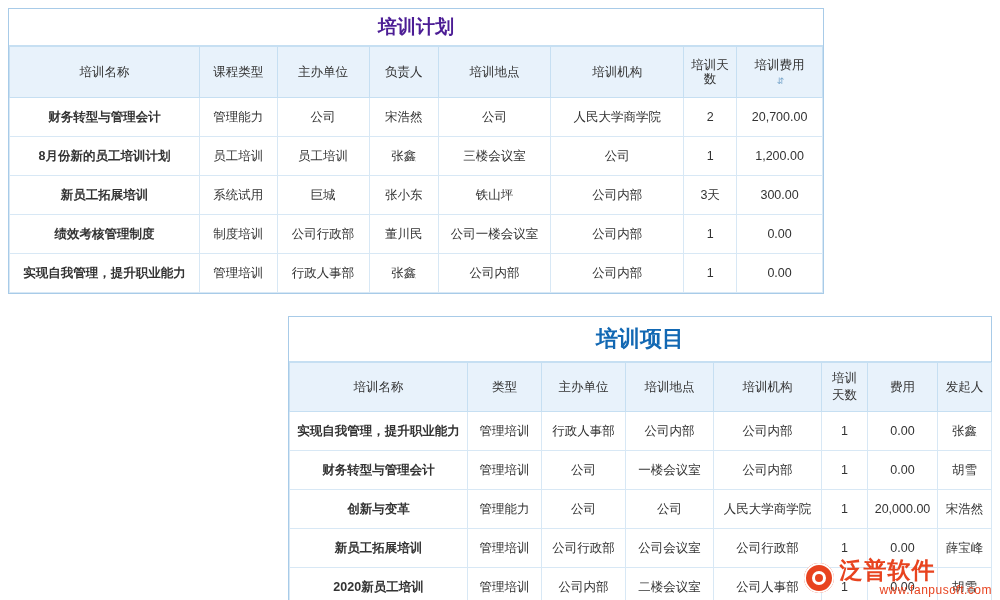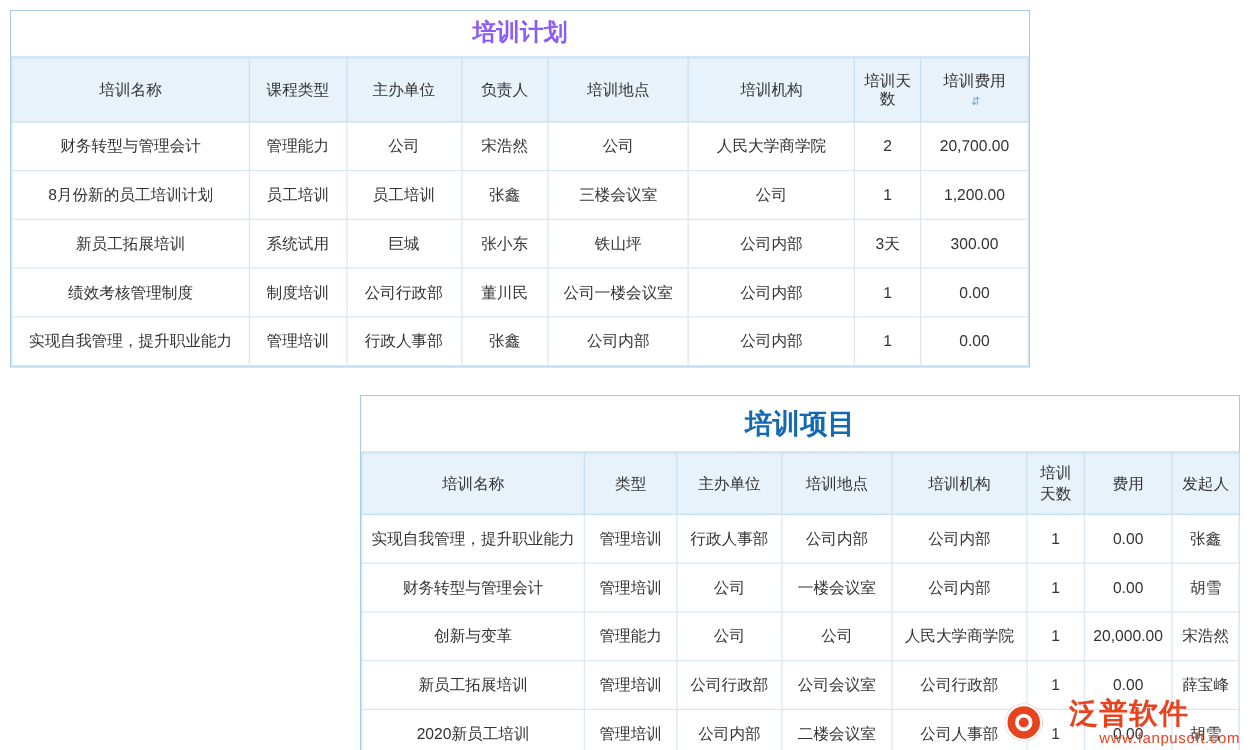--- a/index.html
+++ b/index.html
@@ -26,21 +26,21 @@
     border: 1px solid #a8cbe8;
     background: #ffffff;
     box-sizing: border-box;
   }
   .panel-plan .panel-title {
     height: 36px;
     line-height: 36px;
     text-align: center;
     font-size: 19px;
     font-weight: bold;
-    color: #8b5cf6;
+    color: #4c1d95;
     border-bottom: 1px solid #c6dff2;
     background: #ffffff;
   }
   table.grid {
     border-collapse: collapse;
     width: 100%;
     table-layout: fixed;
     padding-left: 30px;
   }
   table.grid th {
@@ -58,21 +58,21 @@
     border: 1px solid #d8e8f5;
     font-size: 12.5px;
     height: 34px;
     padding: 2px 6px;
     color: #333333;
     text-align: center;
     vertical-align: middle;
     white-space: nowrap;
     overflow: hidden;
   }
-  td.link, th.link { color: #1a7fd4; }
+  td.link, th.link { color: #1a7fd4; font-weight: bold; }
   td.link-a { color: #2a7fd0; }
   td.left { text-align: left; }
   .sort-mark {
     display: inline-block;
     font-size: 9px;
     color: #7ba7cc;
     margin-left: 2px;
     vertical-align: middle;
   }
   .th-stack { line-height: 14px; }
@@ -128,21 +128,20 @@
     border-radius: 50%;
     border: 3px solid #ffffff;
     box-sizing: border-box;
   }
   .wm-text { line-height: 1; }
   .wm-cn {
     font-size: 23px;
     font-weight: bold;
     color: #e8431f;
     letter-spacing: 1px;
-    margin-left: 16px;
   }
   .wm-en {
     font-size: 12px;
     color: #e8431f;
     letter-spacing: 0.5px;
     margin-top: 2px;
     margin-left: 40px;
   }
 </style>
 </head>

